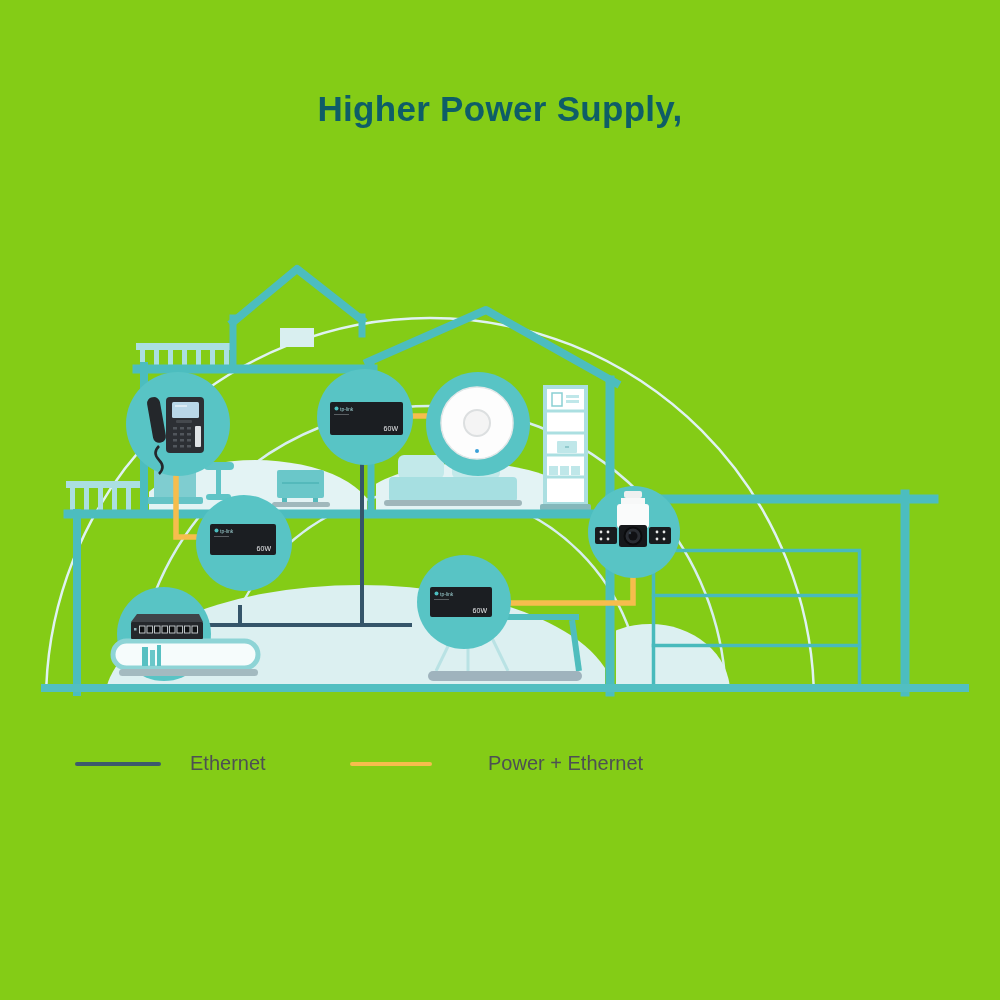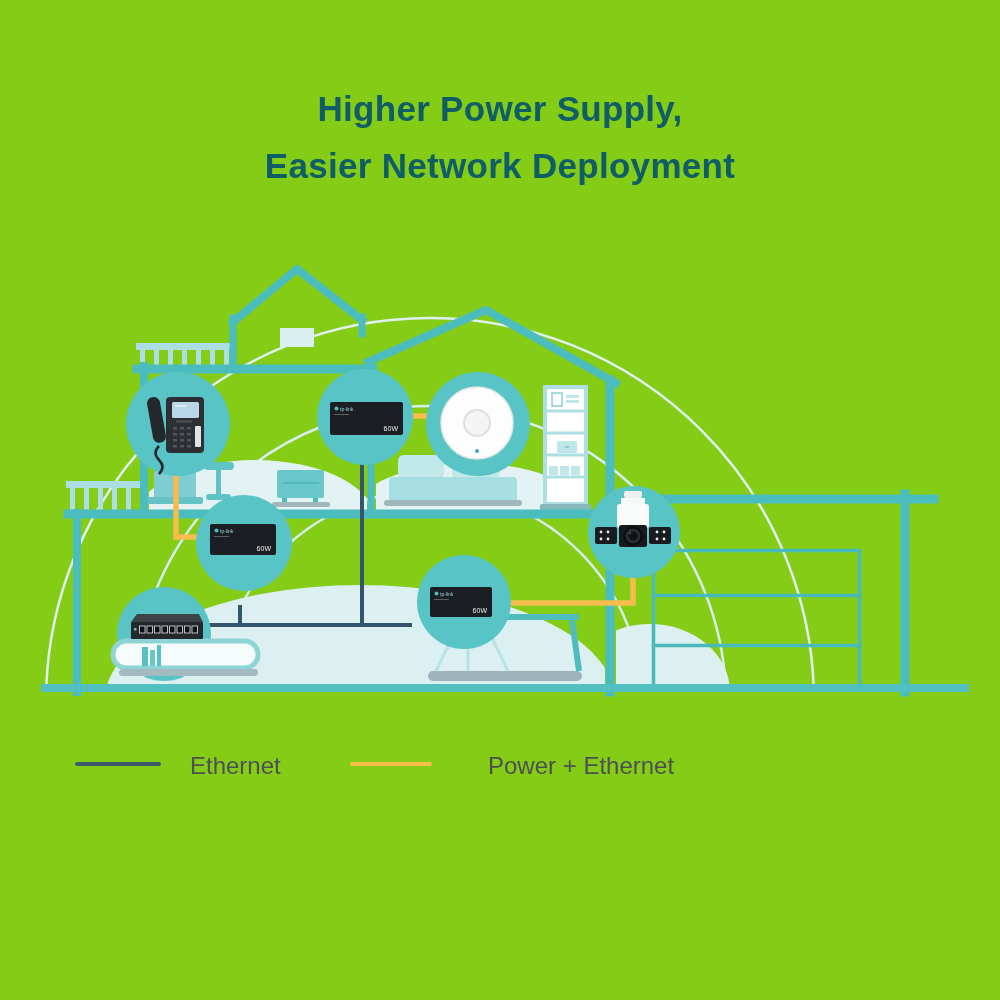--- a/index.html
+++ b/index.html
@@ -2,36 +2,35 @@
 <html><head>
 <meta charset="utf-8">
 <style>
   html,body{margin:0;padding:0;background:#ffffff;}
   .page{position:relative;width:1000px;height:1000px;background:#84cc16;overflow:hidden;
         font-family:"Liberation Sans", sans-serif;}
   .title{position:absolute;top:80px;left:0;right:0;text-align:center;
          color:#0e5d67;font-size:35px;font-weight:700;line-height:57px;letter-spacing:.3px;}
   .legend{position:absolute;top:746px;left:0;width:1000px;height:44px;}
   .legend .swatch{position:absolute;height:4px;border-radius:2px;}
-  .legend .lab{position:absolute;top:6px;font-size:24px;color:#4d5053;}
+  .legend .lab{position:absolute;top:6px;font-size:20px;color:#4d5053;}
   .sw-eth{left:75px;top:16px;width:86px;background:#3d5a6c;}
   .lab-eth{left:190px;}
   .sw-poe{left:350px;top:16px;width:82px;background:#f6bd4d;}
   .lab-poe{left:488px;}
   svg{position:absolute;left:0;top:0;}
   svg text{font-family:"Liberation Sans", sans-serif;}
 </style>
 </head>
 <body>
 
 <div class="page">
 
   <div class="title">
     <div>Higher Power Supply,</div>
-    <div>Easier Network Deployment</div>
   </div>
 
   <svg width="1000" height="1000" viewBox="0 0 1000 1000">
     <defs>
       <clipPath id="clipFloor1">
           <rect x="82" y="518" width="523" height="166"></rect>
         </clipPath>
       <clipPath id="clipFloor2L">
           <rect x="149" y="371" width="218" height="139"></rect>
         </clipPath>

